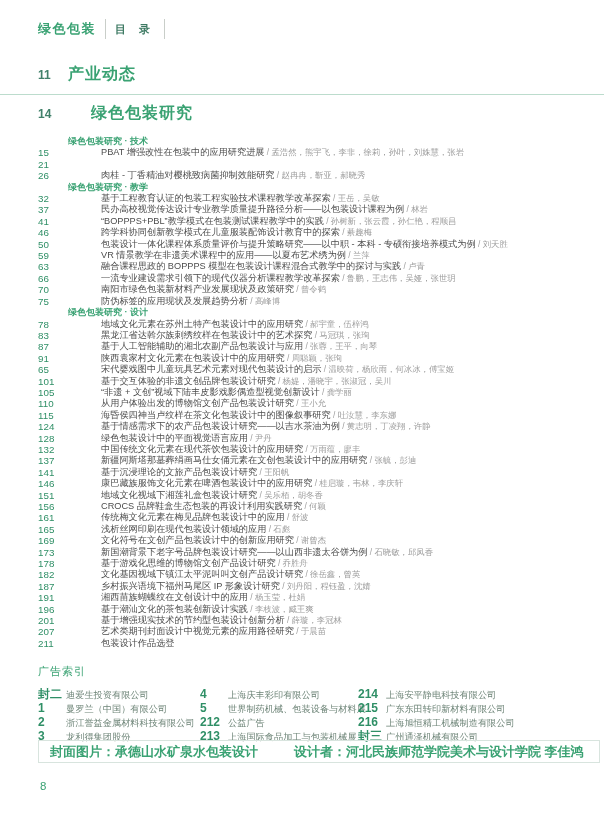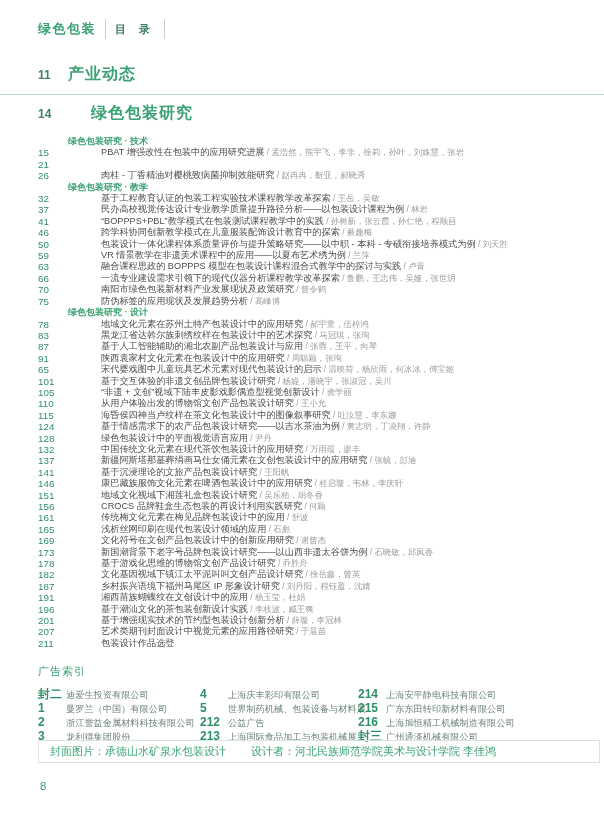--- a/index.html
+++ b/index.html
@@ -35,22 +35,22 @@
   .ad-col:nth-child(2){width:158px;}
   .ad-col:nth-child(3){width:200px;}
   .ad-item{display:flex;line-height:13px;align-items:baseline;}
   .ad-page{width:28px;flex:none;font-size:12px;color:#2f8f66;font-weight:bold;}
   .ad-name{font-size:9.2px;color:#6e8578;white-space:nowrap;}
   
   .footer-box{
     position:absolute;left:38px;top:740px;width:538px;height:21px;
     border:1px solid #d8e4de;display:flex;align-items:center;padding:0 11px;
   }
-  .footer-note{font-size:11px;color:#3aa273;white-space:nowrap;}
-  .footer-note + .footer-note{margin-left:25px;}
+  .footer-note{font-size:13px;color:#3aa273;white-space:nowrap;font-weight:bold;}
+  .footer-note + .footer-note{margin-left:36px;}
   .page-number{position:absolute;left:40px;top:780px;font-size:11.5px;color:#3aa273;}
 </style>
 </head>
 <body>
 
 <div class="page">
 
   <div class="header">
     <span class="logo">绿色包装</span>
     <span class="vbar"></span>

